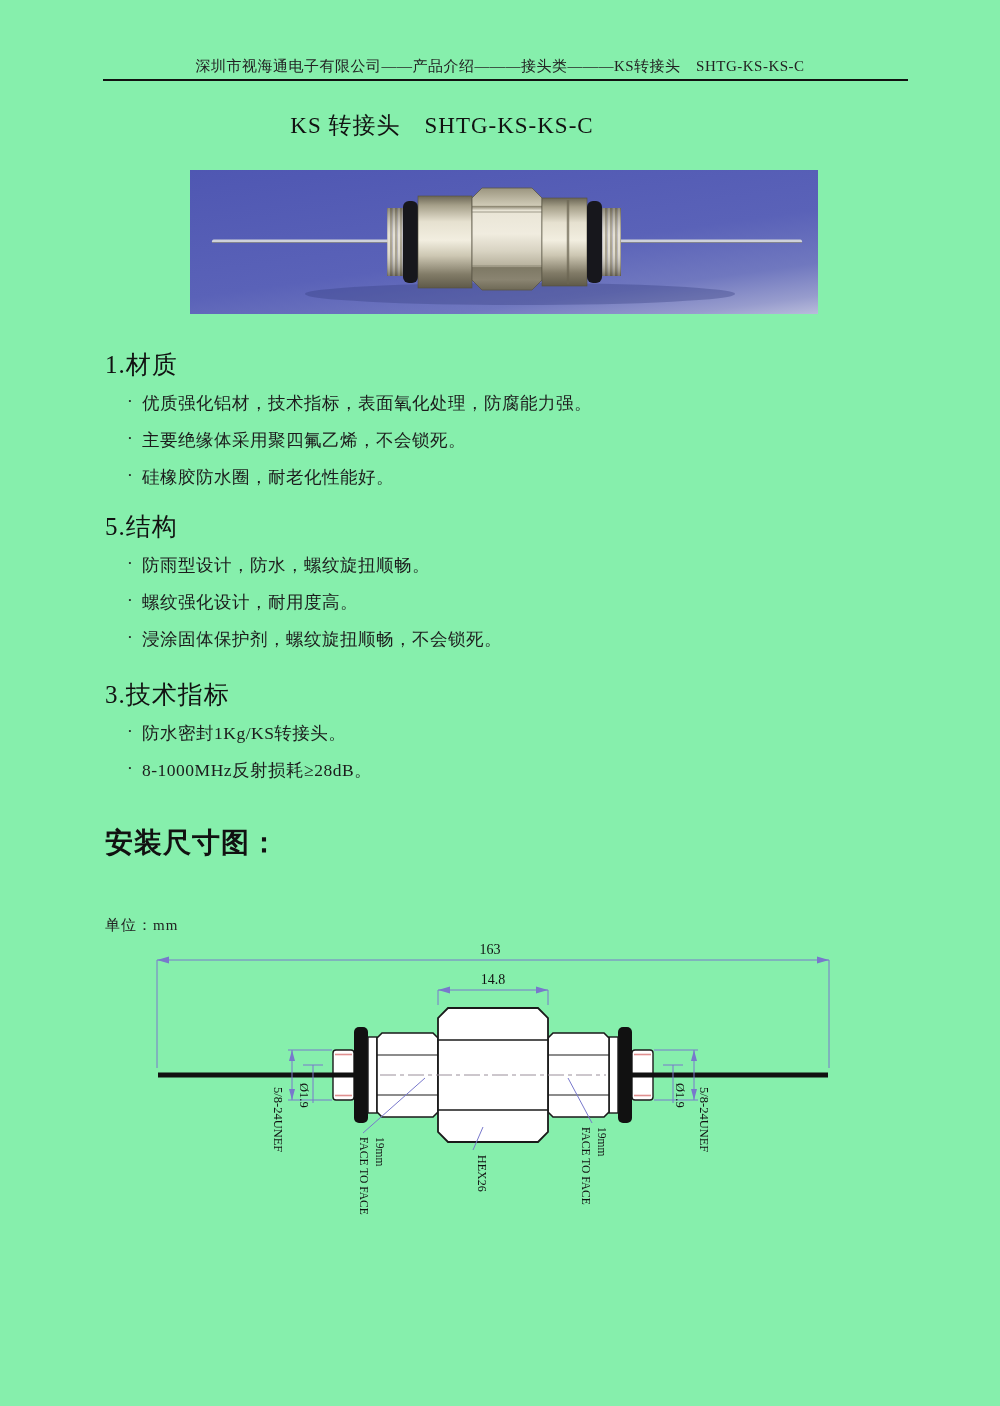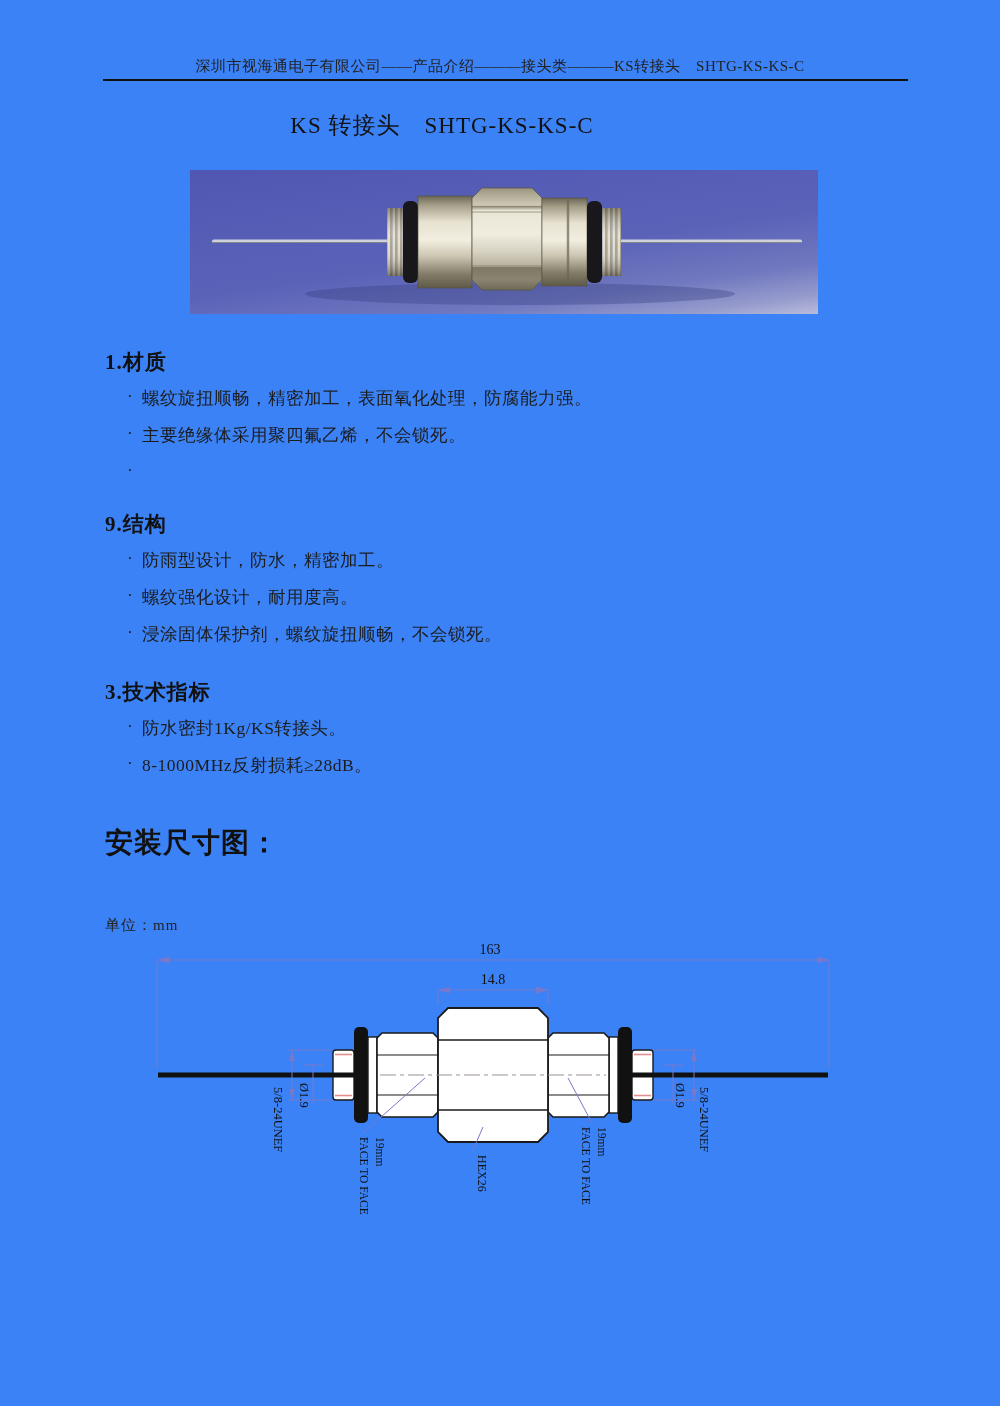--- a/index.html
+++ b/index.html
@@ -1,31 +1,31 @@
 <!DOCTYPE html>
 <html><head>
 <meta charset="utf-8">
 <style>
   html,body{margin:0;padding:0;}
   body{background:#f7fafb;font-family:"Liberation Serif","DejaVu Serif",serif;color:#1c1c1c;}
-  .page{position:relative;width:1000px;height:1406px;background:#3b82f6;overflow:hidden;}
+  .page{position:relative;width:1000px;height:1406px;background:#86efac;overflow:hidden;}
 
   .header-line{position:absolute;top:57px;left:0;width:1000px;text-align:center;
     font-size:15px;letter-spacing:.5px;white-space:pre;color:#222;}
   .header-rule{position:absolute;top:79px;left:103px;width:805px;height:2.4px;background:#111;}
 
   .doc-title{position:absolute;top:110px;left:0;width:884px;text-align:center;
     font-size:23px;letter-spacing:1px;white-space:pre;color:#111;}
 
   .photo{position:absolute;top:170px;left:190px;width:628px;height:144px;
     background:linear-gradient(172deg,#4f57b2 0%,#5a62b8 55%,#7078bf 78%,#979ccd 92%,#b9bcdb 100%);}
   .photo svg{display:block;}
 
   .section{position:absolute;left:105px;}
-  .sec-heading{font-size:21px;font-weight:bold;color:#111;letter-spacing:1px;}
+  .sec-heading{font-size:25px;font-weight:normal;color:#111;letter-spacing:1px;}
   .bullets{margin-top:10px;}
   .bullet{display:flex;align-items:flex-start;margin-bottom:13px;font-size:17.5px;letter-spacing:.5px;}
   .bullet .dot{width:15px;margin-left:22px;color:#222;flex:none;}
   .bullet .txt{color:#1c1c1c;}
 
   .install-title{position:absolute;top:824px;left:105px;font-size:28px;font-weight:bold;letter-spacing:1px;color:#111;}
   .unit-label{position:absolute;top:876px;left:105px;font-size:15px;color:#222;letter-spacing:1px;margin-top:40px;}
 
   .drawing{position:absolute;top:915px;left:140px;width:720px;height:310px;}
   .drawing svg{overflow:visible;display:block;}
@@ -112,38 +112,39 @@
         <rect x="412" y="38" width="19" height="68" fill="url(#thrShade)"></rect>
       </g>
     </svg>
   </div>
 
   <div class="section" style="top:348px;">
     <div class="sec-heading">1.材质</div>
     <div class="bullets">
       <div class="bullet">
           <span class="dot">·</span>
-          <span class="txt">螺纹旋扭顺畅，精密加工，表面氧化处理，防腐能力强。</span>
+          <span class="txt">优质强化铝材，技术指标，表面氧化处理，防腐能力强。</span>
         </div>
       <div class="bullet">
           <span class="dot">·</span>
           <span class="txt">主要绝缘体采用聚四氟乙烯，不会锁死。</span>
         </div>
       <div class="bullet">
           <span class="dot">·</span>
+          <span class="txt">硅橡胶防水圈，耐老化性能好。</span>
         </div>
     </div>
   </div>
 
   <div class="section" style="top:510px;">
-    <div class="sec-heading">9.结构</div>
+    <div class="sec-heading">5.结构</div>
     <div class="bullets">
       <div class="bullet">
           <span class="dot">·</span>
-          <span class="txt">防雨型设计，防水，精密加工。</span>
+          <span class="txt">防雨型设计，防水，螺纹旋扭顺畅。</span>
         </div>
       <div class="bullet">
           <span class="dot">·</span>
           <span class="txt">螺纹强化设计，耐用度高。</span>
         </div>
       <div class="bullet">
           <span class="dot">·</span>
           <span class="txt">浸涂固体保护剂，螺纹旋扭顺畅，不会锁死。</span>
         </div>
     </div>

